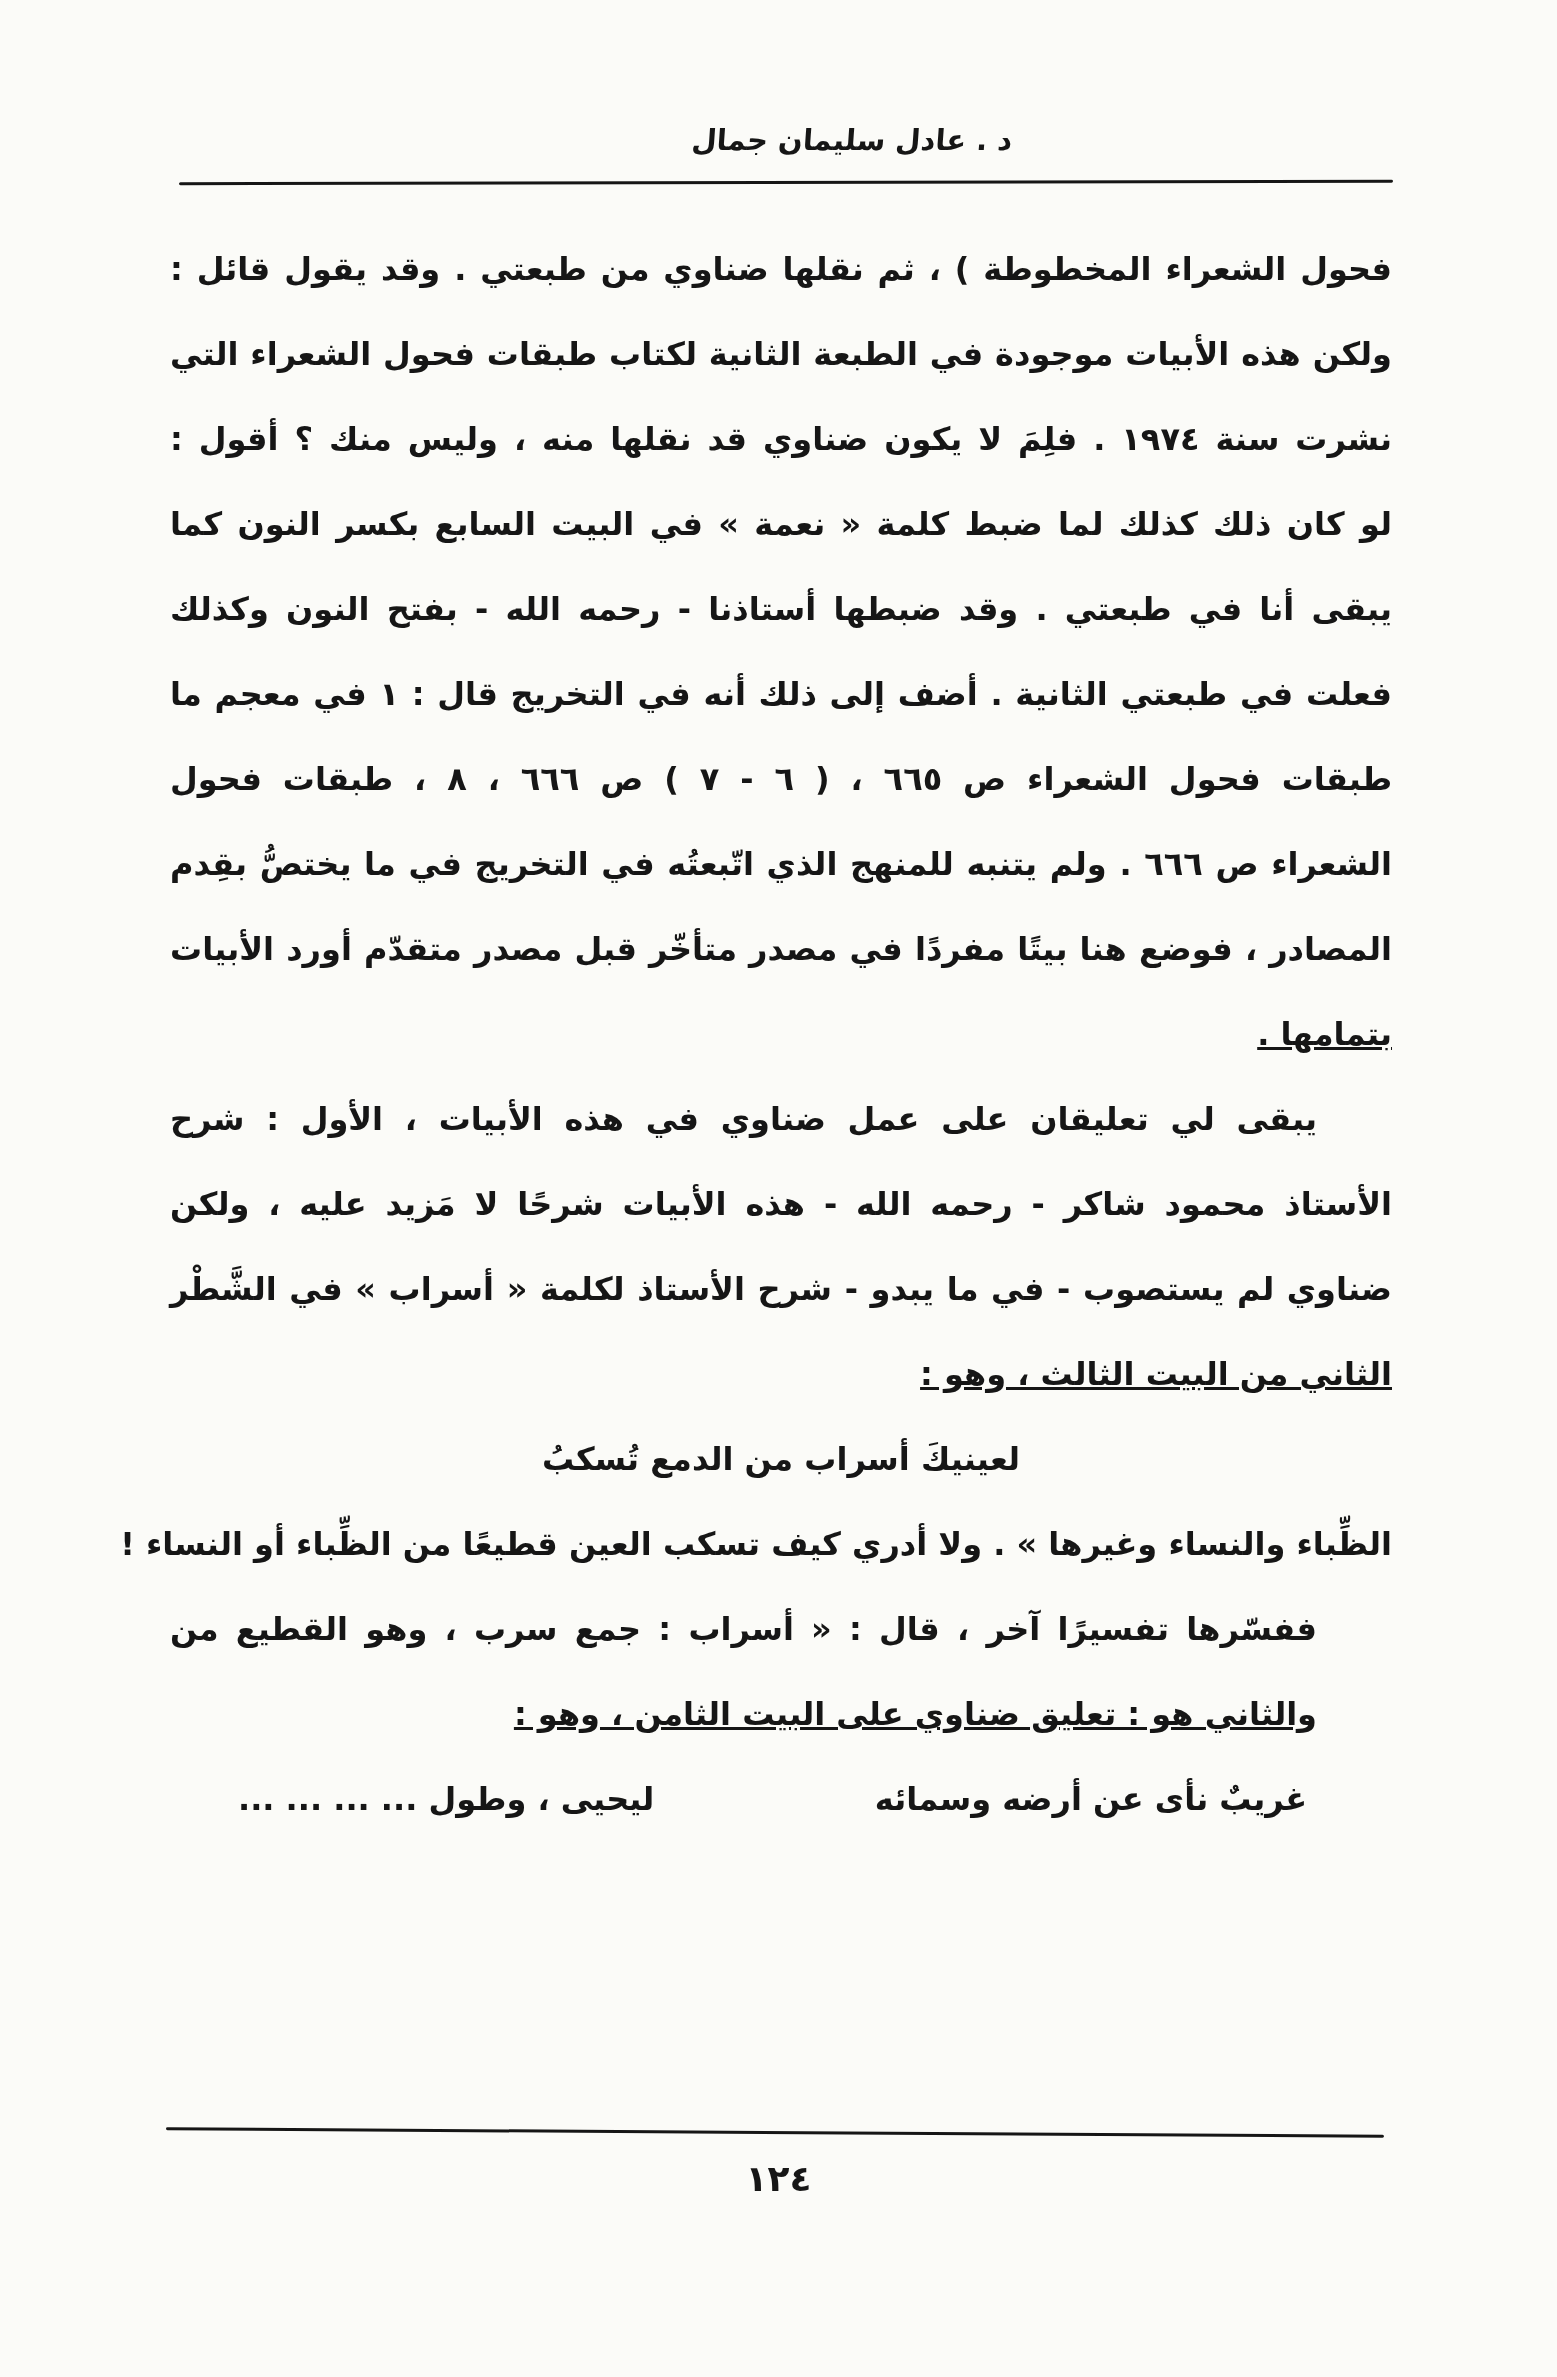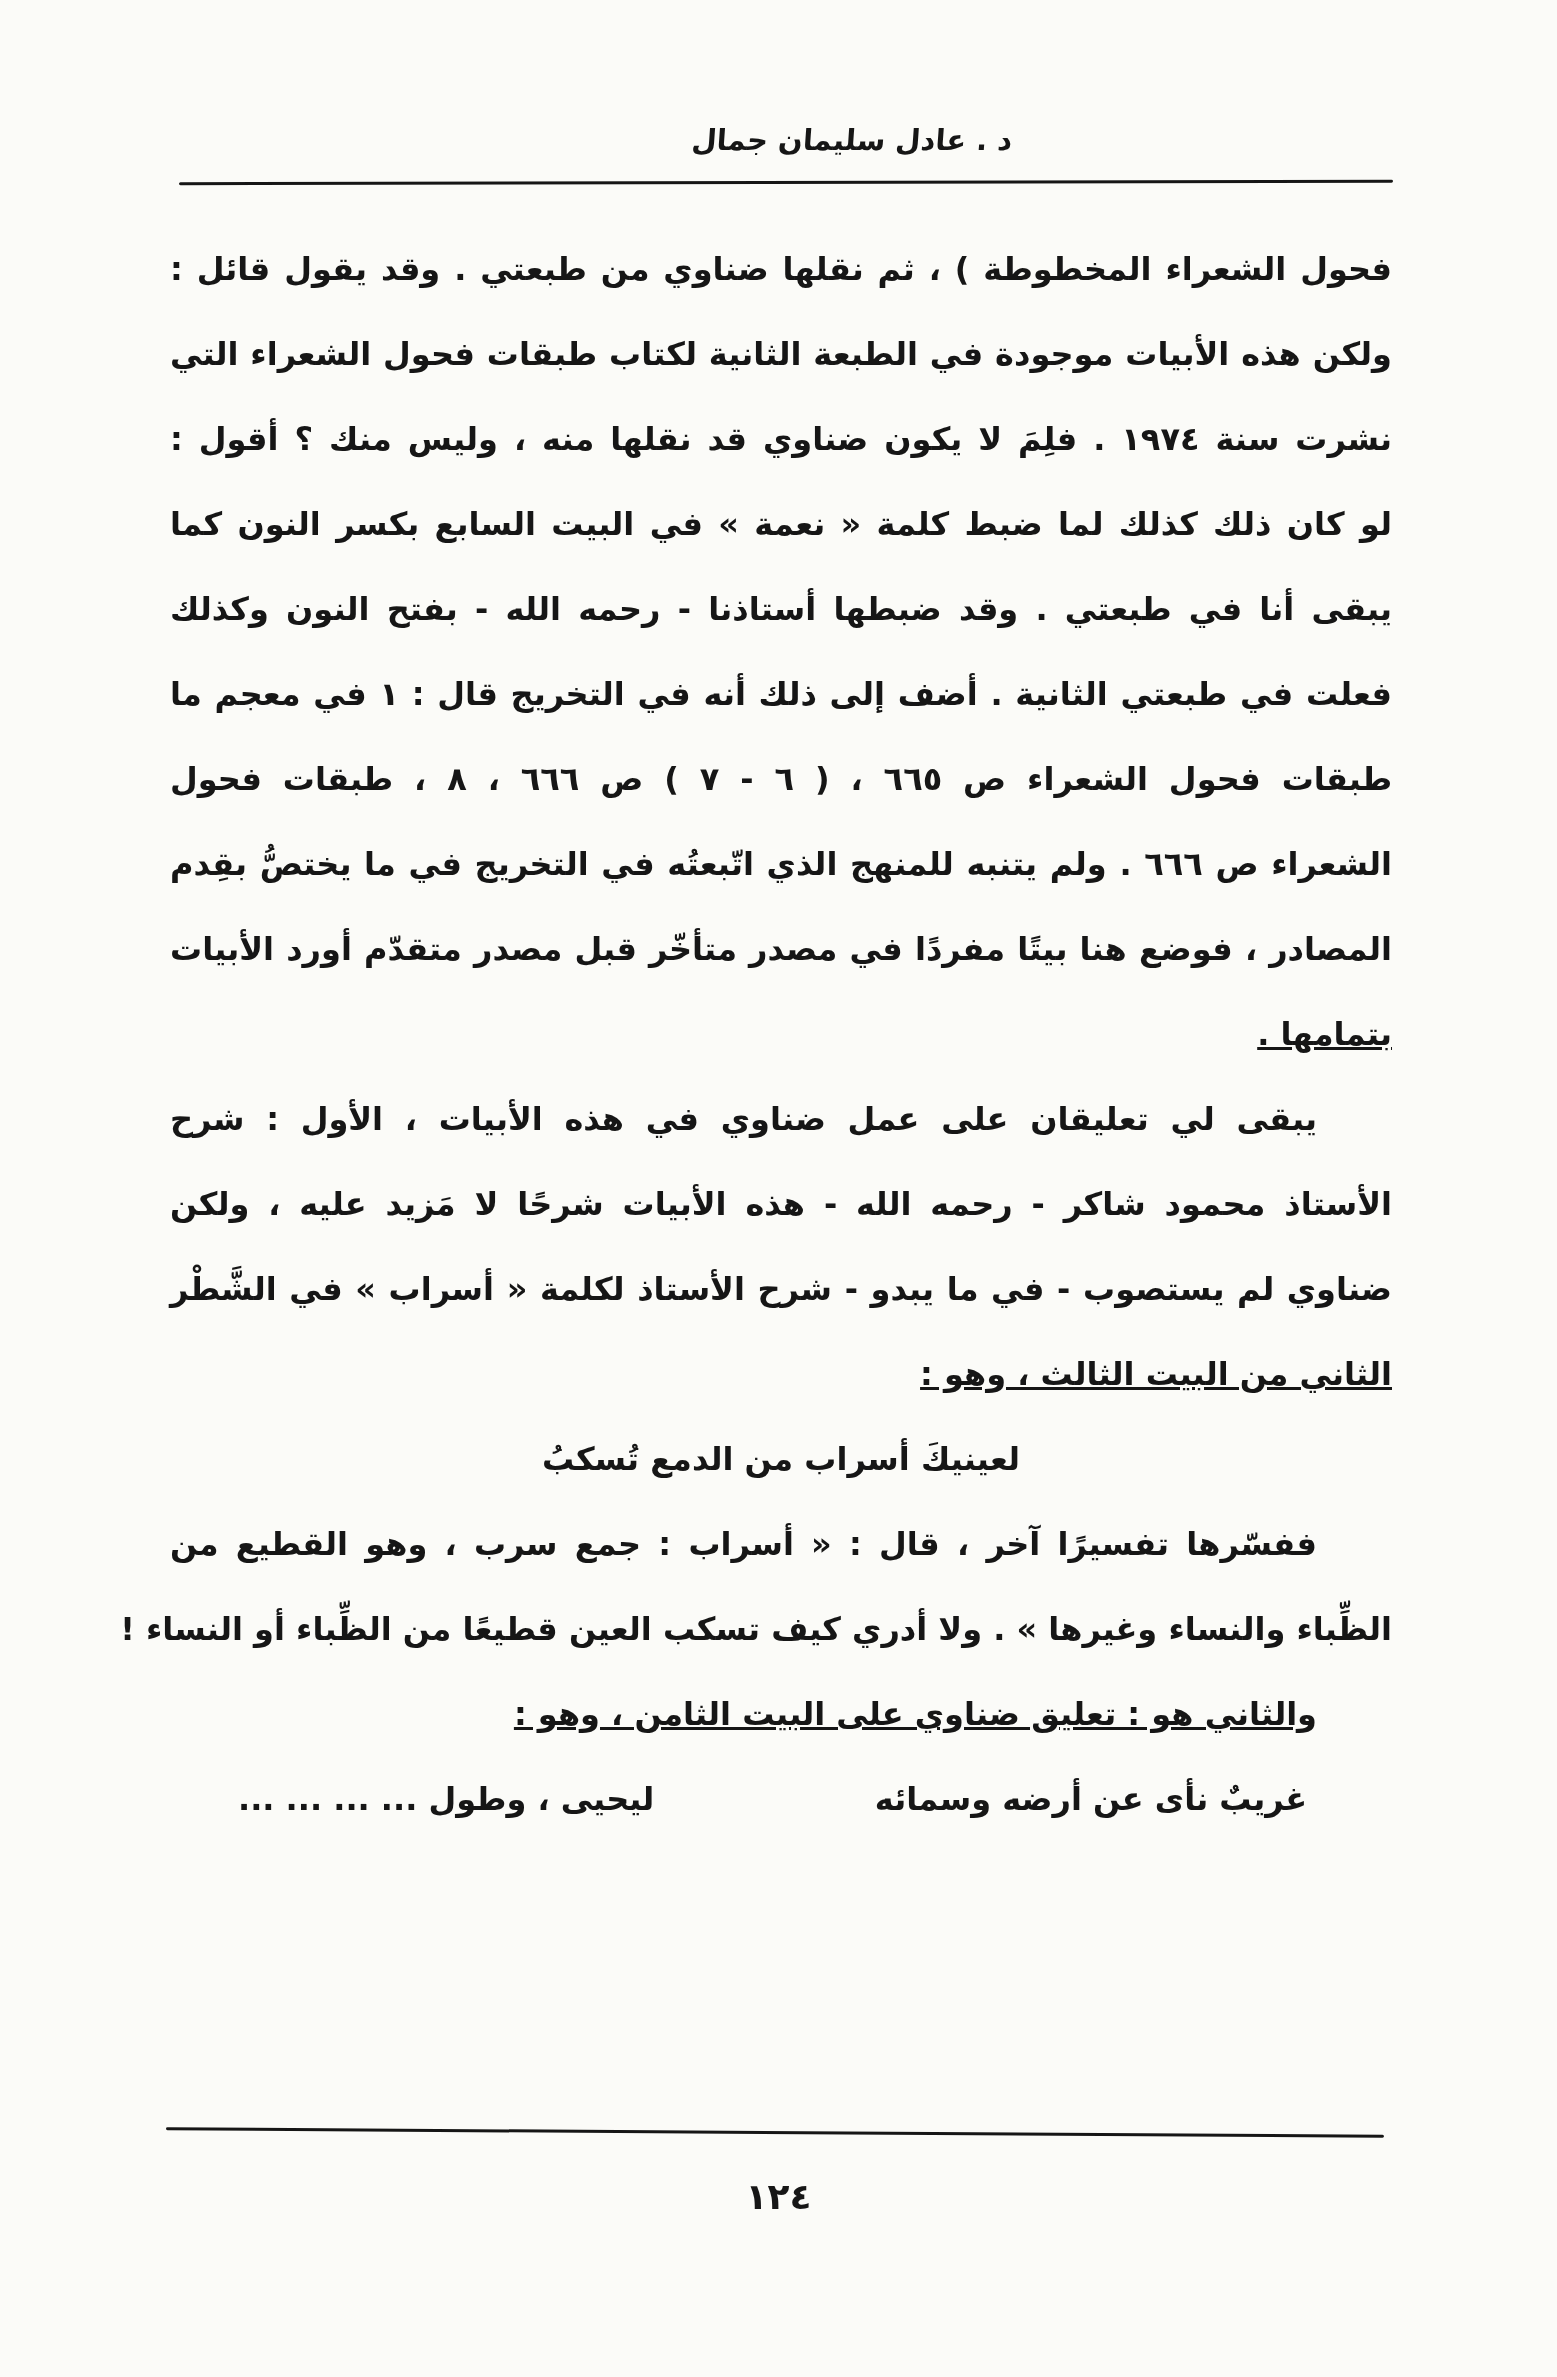--- a/index.html
+++ b/index.html
@@ -60,21 +60,20 @@
     white-space: nowrap;
   }
   .pagenum {
     position: absolute;
     top: 2158px;
     left: 0; right: 0;
     text-align: center;
     font-size: 36px;
     font-weight: bold;
     letter-spacing: 3.4px;
-    margin-top: 18px;
   }
 </style>
 </head>
 <body>
 
 <div class="page">
   <div class="author">د . عادل سليمان جمال</div>
   <div class="rule rule-top"></div>
   <div class="flow">
       <div class="line">فحول الشعراء المخطوطة ) ، ثم نقلها ضناوي من طبعتي . وقد يقول قائل :</div>
@@ -85,22 +84,22 @@
       <div class="line">فعلت في طبعتي الثانية . أضف إلى ذلك أنه في التخريج قال : ١ في معجم ما</div>
       <div class="line">طبقات فحول الشعراء ص ٦٦٥ ، ( ٦ - ٧ ) ص ٦٦٦ ، ٨ ، طبقات فحول</div>
       <div class="line">الشعراء ص ٦٦٦ . ولم يتنبه للمنهج الذي اتّبعتُه في التخريج في ما يختصُّ بقِدم</div>
       <div class="line">المصادر ، فوضع هنا بيتًا مفردًا في مصدر متأخّر قبل مصدر متقدّم أورد الأبيات</div>
       <div class="line natural">بتمامها .</div>
       <div class="line indent">يبقى لي تعليقان على عمل ضناوي في هذه الأبيات ، الأول : شرح</div>
       <div class="line">الأستاذ محمود شاكر - رحمه الله - هذه الأبيات شرحًا لا مَزيد عليه ، ولكن</div>
       <div class="line">ضناوي لم يستصوب - في ما يبدو - شرح الأستاذ لكلمة « أسراب » في الشَّطْر</div>
       <div class="line natural">الثاني من البيت الثالث ، وهو :</div>
       <div class="verse-center">لعينيكَ أسراب من الدمع تُسكبُ</div>
+      <div class="line">الظِّباء والنساء وغيرها » . ولا أدري كيف تسكب العين قطيعًا من الظِّباء أو النساء !</div>
       <div class="line indent">ففسّرها تفسيرًا آخر ، قال : « أسراب : جمع سرب ، وهو القطيع من</div>
-      <div class="line">الظِّباء والنساء وغيرها » . ولا أدري كيف تسكب العين قطيعًا من الظِّباء أو النساء !</div>
       <div class="line natural indent">والثاني هو : تعليق ضناوي على البيت الثامن ، وهو :</div>
       <div class="verse-pair">
         <span>غريبٌ نأى عن أرضه وسمائه</span>
         <span>ليحيى ، وطول ... ... ... ...</span>
       </div>
     </div>
   <div class="rule rule-bottom"></div>
   <div class="pagenum">١٢٤</div>
 </div>
 

